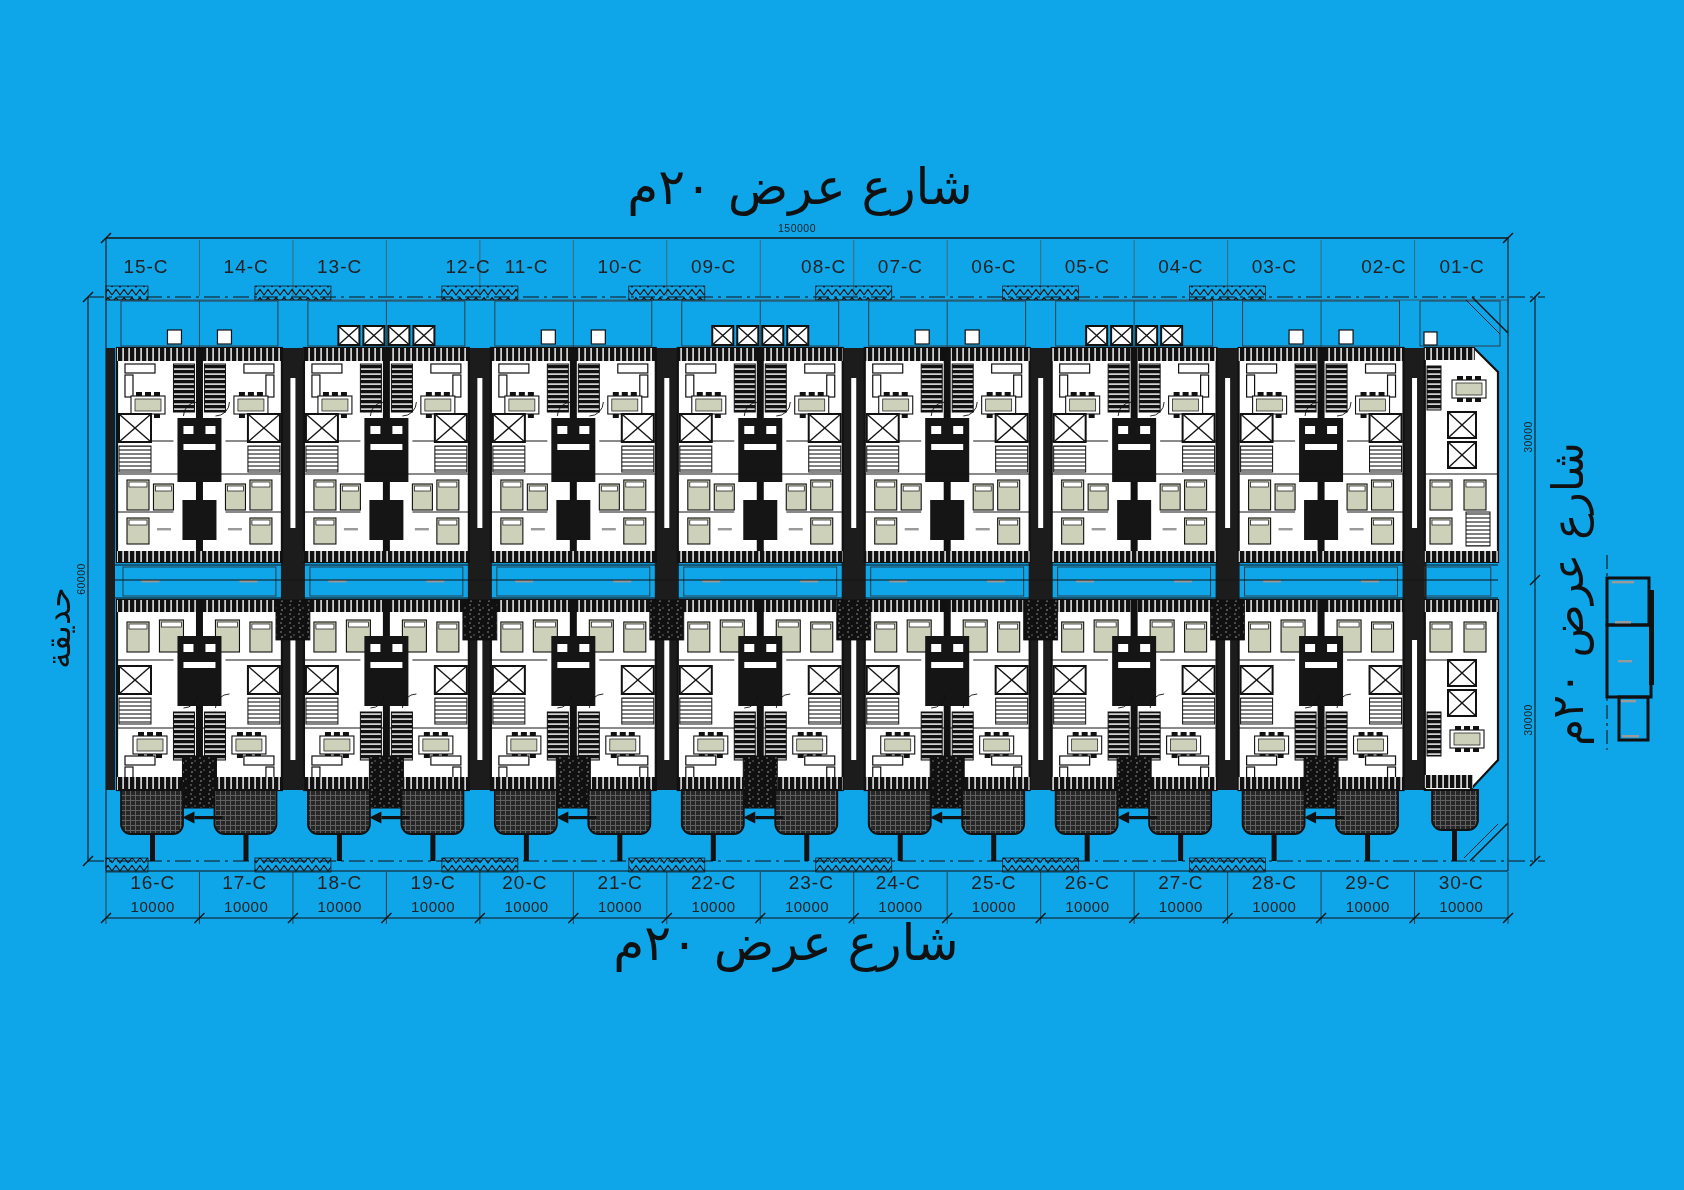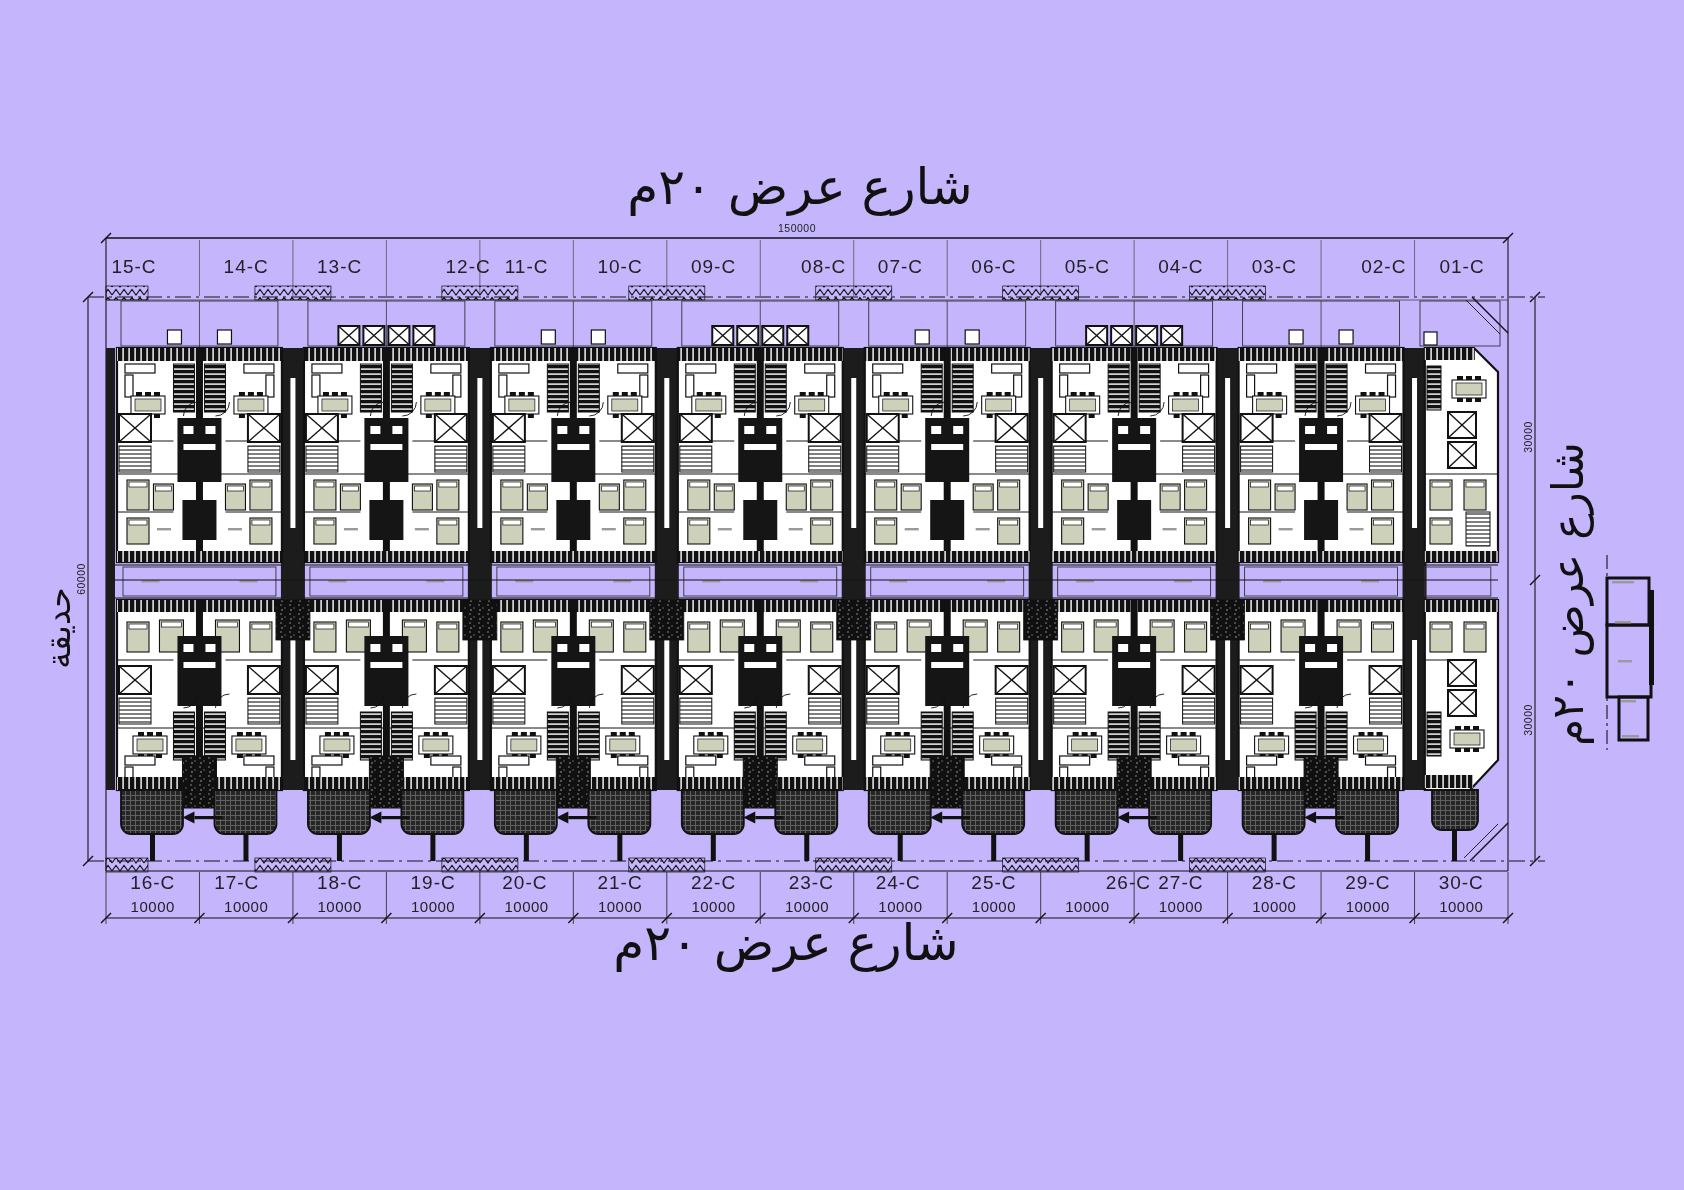--- a/index.html
+++ b/index.html
@@ -1,16 +1,16 @@
 <!DOCTYPE html>
 <html><head>
 <meta charset="utf-8">
 <style>
   html,body{margin:0;padding:0;background:#ffffff;}
-  #canvas{position:relative;width:1684px;height:1190px;background:#c4b5fd;overflow:hidden;
+  #canvas{position:relative;width:1684px;height:1190px;background:#0ea5e9;overflow:hidden;
           font-family:"Liberation Sans", sans-serif;}
   #plan-svg{position:absolute;left:0;top:0;}
   .ar{font-family:"DejaVu Sans", sans-serif;color:#111;white-space:nowrap;}
   .abs{position:absolute;}
   .ctr{text-align:center;}
   .rot{transform:rotate(-90deg);}
   .dimtxt{font-size:10.5px;color:#222;letter-spacing:0.5px;}
   .unit-label{position:absolute;font-size:19px;color:#222;text-align:center;letter-spacing:1px;}
   .bdim{position:absolute;font-size:15px;color:#222;text-align:center;letter-spacing:0.5px;}
   .title-top{font-size:50px;}
@@ -1197,48 +1197,48 @@
 
   <div class="abs ctr dimtxt" style="left:737px;top:222px;width:120px;">150000</div>
 
   <div class="abs ctr dimtxt rot" style="left:20px;top:572px;width:124px;height:14px;">60000</div>
 
   <div class="abs ctr dimtxt rot" style="left:1467px;top:430px;width:124px;height:14px;">30000</div>
 
   <div class="abs ctr dimtxt rot" style="left:1467px;top:713px;width:124px;height:14px;">30000</div>
 
   <div id="topLabels">
-      <span class="unit-label" style="left: 90px; top: 256px; width: 88px;">15-C</span>
+      <span class="unit-label" style="left: 102px; top: 256px; width: 88px;">15-C</span>
       <span class="unit-label" style="left: 199.467px; top: 256px; width: 93.4667px;">14-C</span>
       <span class="unit-label" style="left: 292.933px; top: 256px; width: 93.4667px;">13-C</span>
       <span class="unit-label" style="left: 386.4px; top: 256px; width: 93.4667px; margin-left: 35px;">12-C</span>
       <span class="unit-label" style="left: 479.867px; top: 256px; width: 93.4667px;">11-C</span>
       <span class="unit-label" style="left: 573.333px; top: 256px; width: 93.4667px;">10-C</span>
       <span class="unit-label" style="left: 666.8px; top: 256px; width: 93.4667px;">09-C</span>
       <span class="unit-label" style="left: 760.267px; top: 256px; width: 86px; text-align: right;">08-C</span>
       <span class="unit-label" style="left: 853.733px; top: 256px; width: 93.4667px;">07-C</span>
       <span class="unit-label" style="left: 947.2px; top: 256px; width: 93.4667px;">06-C</span>
       <span class="unit-label" style="left: 1040.67px; top: 256px; width: 93.4667px;">05-C</span>
       <span class="unit-label" style="left: 1134.13px; top: 256px; width: 93.4667px;">04-C</span>
       <span class="unit-label" style="left: 1227.6px; top: 256px; width: 93.4667px;">03-C</span>
       <span class="unit-label" style="left: 1321.07px; top: 256px; width: 93.4667px; padding-left: 16px;">02-C</span>
       <span class="unit-label" style="left: 1414.53px; top: 256px; width: 95px;">01-C</span>
     </div>
   <div id="bottomLabels">
       <span class="unit-label" style="left: 106px; top: 872px; width: 93.4667px;">16-C</span>
-      <span class="unit-label" style="left: 190px; top: 872px; width: 93.4667px;">17-C</span>
+      <span class="unit-label" style="left: 198px; top: 872px; width: 93.4667px;">17-C</span>
       <span class="unit-label" style="left: 292.933px; top: 872px; width: 93.4667px;">18-C</span>
       <span class="unit-label" style="left: 386.4px; top: 872px; width: 93.4667px;">19-C</span>
       <span class="unit-label" style="left: 479.867px; top: 872px; width: 90px;">20-C</span>
       <span class="unit-label" style="left: 573.333px; top: 872px; width: 93.4667px;">21-C</span>
       <span class="unit-label" style="left: 666.8px; top: 872px; width: 93.4667px;">22-C</span>
       <span class="unit-label" style="left: 760.267px; top: 872px; width: 102px;">23-C</span>
       <span class="unit-label" style="left: 853.733px; top: 872px; width: 89px;">24-C</span>
       <span class="unit-label" style="left: 947.2px; top: 872px; width: 93.4667px;">25-C</span>
-      <span class="unit-label" style="left: 1040.67px; top: 872px; width: 93.4667px; margin-left: 41px;">26-C</span>
+      <span class="unit-label" style="left: 1040.67px; top: 872px; width: 93.4667px;">26-C</span>
       <span class="unit-label" style="left: 1134.13px; top: 872px; width: 93.4667px;">27-C</span>
       <span class="unit-label" style="left: 1227.6px; top: 872px; width: 93.4667px;">28-C</span>
       <span class="unit-label" style="left: 1321.07px; top: 872px; width: 93.4667px;">29-C</span>
       <span class="unit-label" style="left: 1414.53px; top: 872px; width: 93.4667px;">30-C</span>
     </div>
   <div id="bottomDims">
       <span class="bdim" style="left: 106px; top: 898px; width: 93.4667px;">10000</span>
       <span class="bdim" style="left: 199.467px; top: 898px; width: 93.4667px;">10000</span>
       <span class="bdim" style="left: 292.933px; top: 898px; width: 93.4667px;">10000</span>
       <span class="bdim" style="left: 386.4px; top: 898px; width: 93.4667px;">10000</span>

